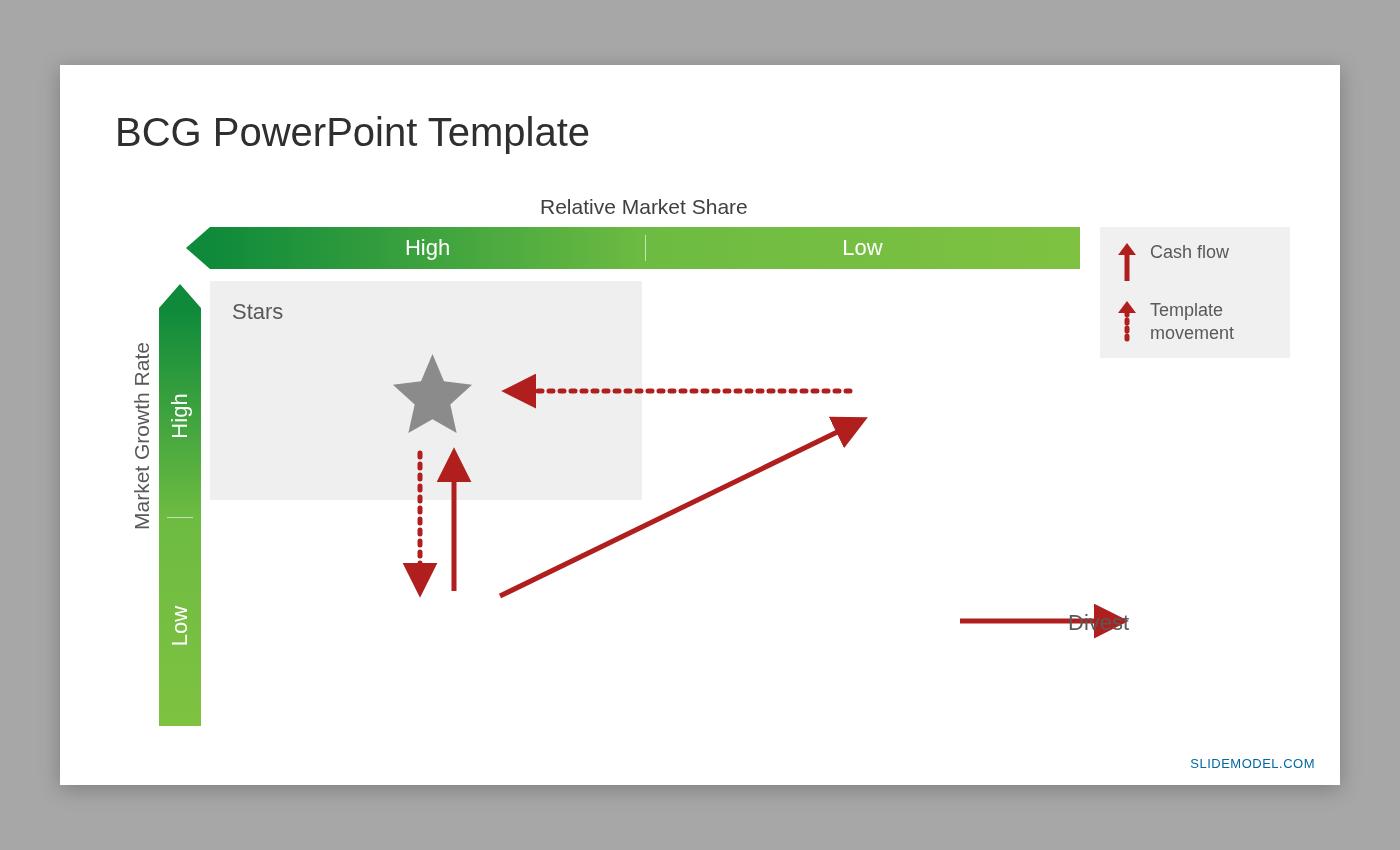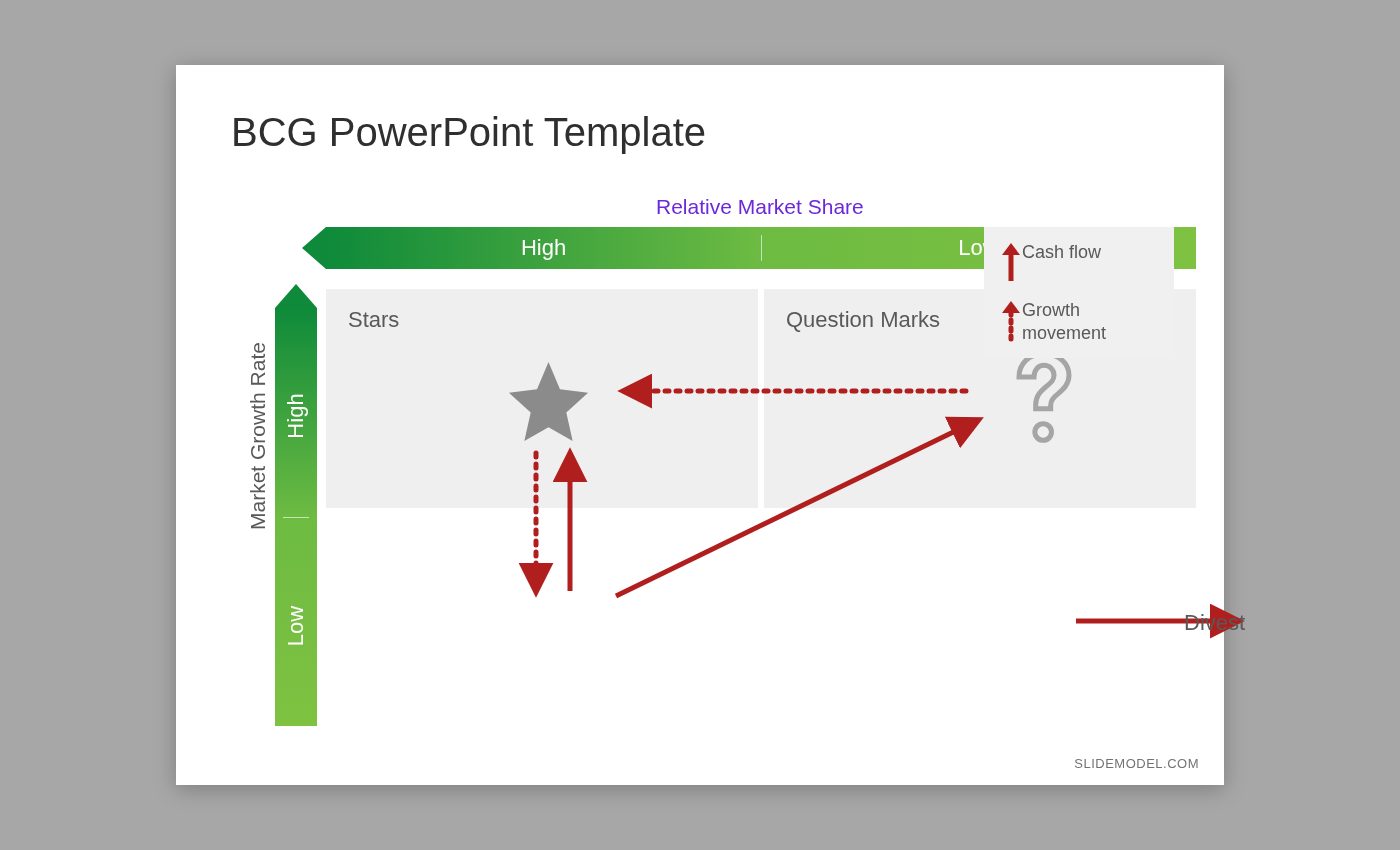--- a/index.html
+++ b/index.html
@@ -1,24 +1,24 @@
 <!DOCTYPE html>
 <html><head>
 <meta charset="utf-8">
 <style>
   * { box-sizing: border-box; margin: 0; padding: 0; }
   html, body { width: 1400px; height: 850px; font-family: "Segoe UI", Arial, sans-serif; }
   body { background: #a7a7a7; display: flex; align-items: center; justify-content: center; }
   .slide {
-    width: 1048px; height: 720px; background: #fff; position: relative;
+    width: 1280px; height: 720px; background: #fff; position: relative;
     box-shadow: 0 4px 20px rgba(0,0,0,0.25);
     text-decoration: underline;
   }
   .title { position: absolute; left: 55px; top: 45px; font-size: 40px; font-weight: 350; color: #2f2f2f; }
-  .x-axis-title { position: absolute; left: 480px; top: 130px; font-size: 21px; color: #6d28d9; }
+  .x-axis-title { position: absolute; left: 480px; top: 130px; font-size: 21px; color: #404040; }
   .x-axis-bar {
     position: absolute; left: 150px; top: 162px; width: 870px; height: 42px;
     background: linear-gradient(90deg, #0e8a3a 0%, #6dbb42 50%, #7fc241 100%);
     display: flex; align-items: center;
   }
   .x-axis-bar::before {
     content: ""; position: absolute; left: -24px; top: 0;
     border-top: 21px solid transparent; border-bottom: 21px solid transparent;
     border-right: 24px solid #0e8a3a;
   }
@@ -45,38 +45,38 @@
     background: rgba(255,255,255,0.6);
   }
   .y-high, .y-low {
     position: absolute; color: #fff; font-size: 22px; font-weight: 300;
     transform: rotate(-90deg); transform-origin: center; width: 100px; text-align: center;
   }
   .y-high { left: -29px; top: 95px; }
   .y-low { left: -29px; top: 305px; }
   .matrix {
     position: absolute; left: 150px; top: 216px; width: 870px; height: 444px;
-    display: grid; grid-template-columns: 1fr 1fr; grid-template-rows: 1fr 1fr; gap: 6px; margin-top: 8px;
+    display: grid; grid-template-columns: 1fr 1fr; grid-template-rows: 1fr 1fr; gap: 6px;
   }
   .quadrant { background: #efefef; position: relative; padding: 18px 22px; }
   .quadrant-label { font-size: 22px; color: #595959; font-weight: 400; }
   .star-icon { position: absolute; left: 175px; top: 65px; width: 95px; height: 95px; fill: #8b8b8b; }
   .question-icon { position: absolute; left: 245px; top: 58px; width: 70px; height: 100px; }
   .cow-icon { position: absolute; left: 150px; top: 80px; width: 125px; height: 90px; fill: #8b8b8b; }
   .dog-icon { position: absolute; left: 195px; top: 75px; width: 115px; height: 100px; fill: #8b8b8b; }
   .arrow-overlay { position: absolute; left: 150px; top: 216px; width: 950px; height: 444px; pointer-events: none; }
   .legend {
     position: absolute; right: 50px; top: 162px; width: 190px; background: #f0f0f0;
     padding: 14px 16px; display: flex; flex-direction: column; gap: 14px;
   }
-  .legend-row { display: flex; align-items: flex-start; }
+  .legend-row { display: flex; align-items: flex-start; gap: 12px; }
   .legend-text { font-size: 18px; color: #595959; line-height: 1.25; }
   .legend-arrow { width: 22px; height: 44px; flex-shrink: 0; }
   .divest-label { position: absolute; left: 1008px; top: 545px; font-size: 22px; color: #595959; }
-  .footer { position: absolute; right: 25px; bottom: 14px; font-size: 13px; color: #737373; letter-spacing: 0.5px; }
+  .footer { position: absolute; right: 25px; bottom: 14px; font-size: 13px; color: #0369a1; letter-spacing: 0.5px; }
 </style>
 </head>
 <body>
 
 <div class="slide">
   <div class="title">BCG PowerPoint Template</div>
 
   <div class="x-axis-title">Relative Market Share</div>
   <div class="x-axis-bar">
     <div class="x-high">High</div>
@@ -88,27 +88,20 @@
     <div class="y-high">High</div>
     <div class="y-low">Low</div>
   </div>
 
   <div class="matrix">
     <div class="quadrant">
       <div class="quadrant-label">Stars</div>
       <svg class="star-icon" viewBox="0 0 24 24">
           <path d="M12 2l2.9 6.9L22 9.8l-5.5 5 1.6 7.2L12 18.5 5.9 22l1.6-7.2L2 9.8l7.1-.9L12 2z"></path>
         </svg>
-    </div>
-    <div class="quadrant">
-      <div class="quadrant-label">Question Marks</div>
-      <svg class="question-icon" viewBox="0 0 40 60">
-        <path d="M20 4c-9 0-15 6-15 14h9c0-4 2.5-7 6-7s6 2.5 6 6c0 3-2 4.5-5 7-3.5 3-6 5.5-6 11v2h9v-2c0-3 1.5-4.5 4.5-7 3.5-3 6.5-6 6.5-11C35 10 29 4 20 4z" fill="none" stroke="#a5a5a5" stroke-width="3"></path>
-        <circle cx="19.5" cy="51" r="5" fill="none" stroke="#a5a5a5" stroke-width="3"></circle>
-      </svg>
     </div>
   </div>
 
   <svg class="arrow-overlay" viewBox="0 0 950 444">
     <defs>
       <marker id="ah" viewBox="0 0 12 12" refX="9" refY="6" markerWidth="7" markerHeight="7" orient="auto">
         <path d="M0 0 L12 6 L0 12 z" fill="#b01e1e"></path>
       </marker>
     </defs>
 
@@ -131,18 +124,18 @@
         <line x1="11" y1="40" x2="11" y2="10" stroke="#b01e1e" stroke-width="5"></line>
         <path d="M2 14 L11 2 L20 14 z" fill="#b01e1e"></path>
       </svg>
       <div class="legend-text">Cash flow</div>
     </div>
     <div class="legend-row">
       <svg class="legend-arrow" viewBox="0 0 22 44">
         <line x1="11" y1="40" x2="11" y2="12" stroke="#b01e1e" stroke-width="5" stroke-dasharray="3 5" stroke-linecap="round"></line>
         <path d="M2 14 L11 2 L20 14 z" fill="#b01e1e"></path>
       </svg>
-      <div class="legend-text">Growth movement</div>
+      <div class="legend-text">Template movement</div>
     </div>
   </div>
 
   <div class="footer">SLIDEMODEL.COM</div>
 </div>
 
 </body></html>

